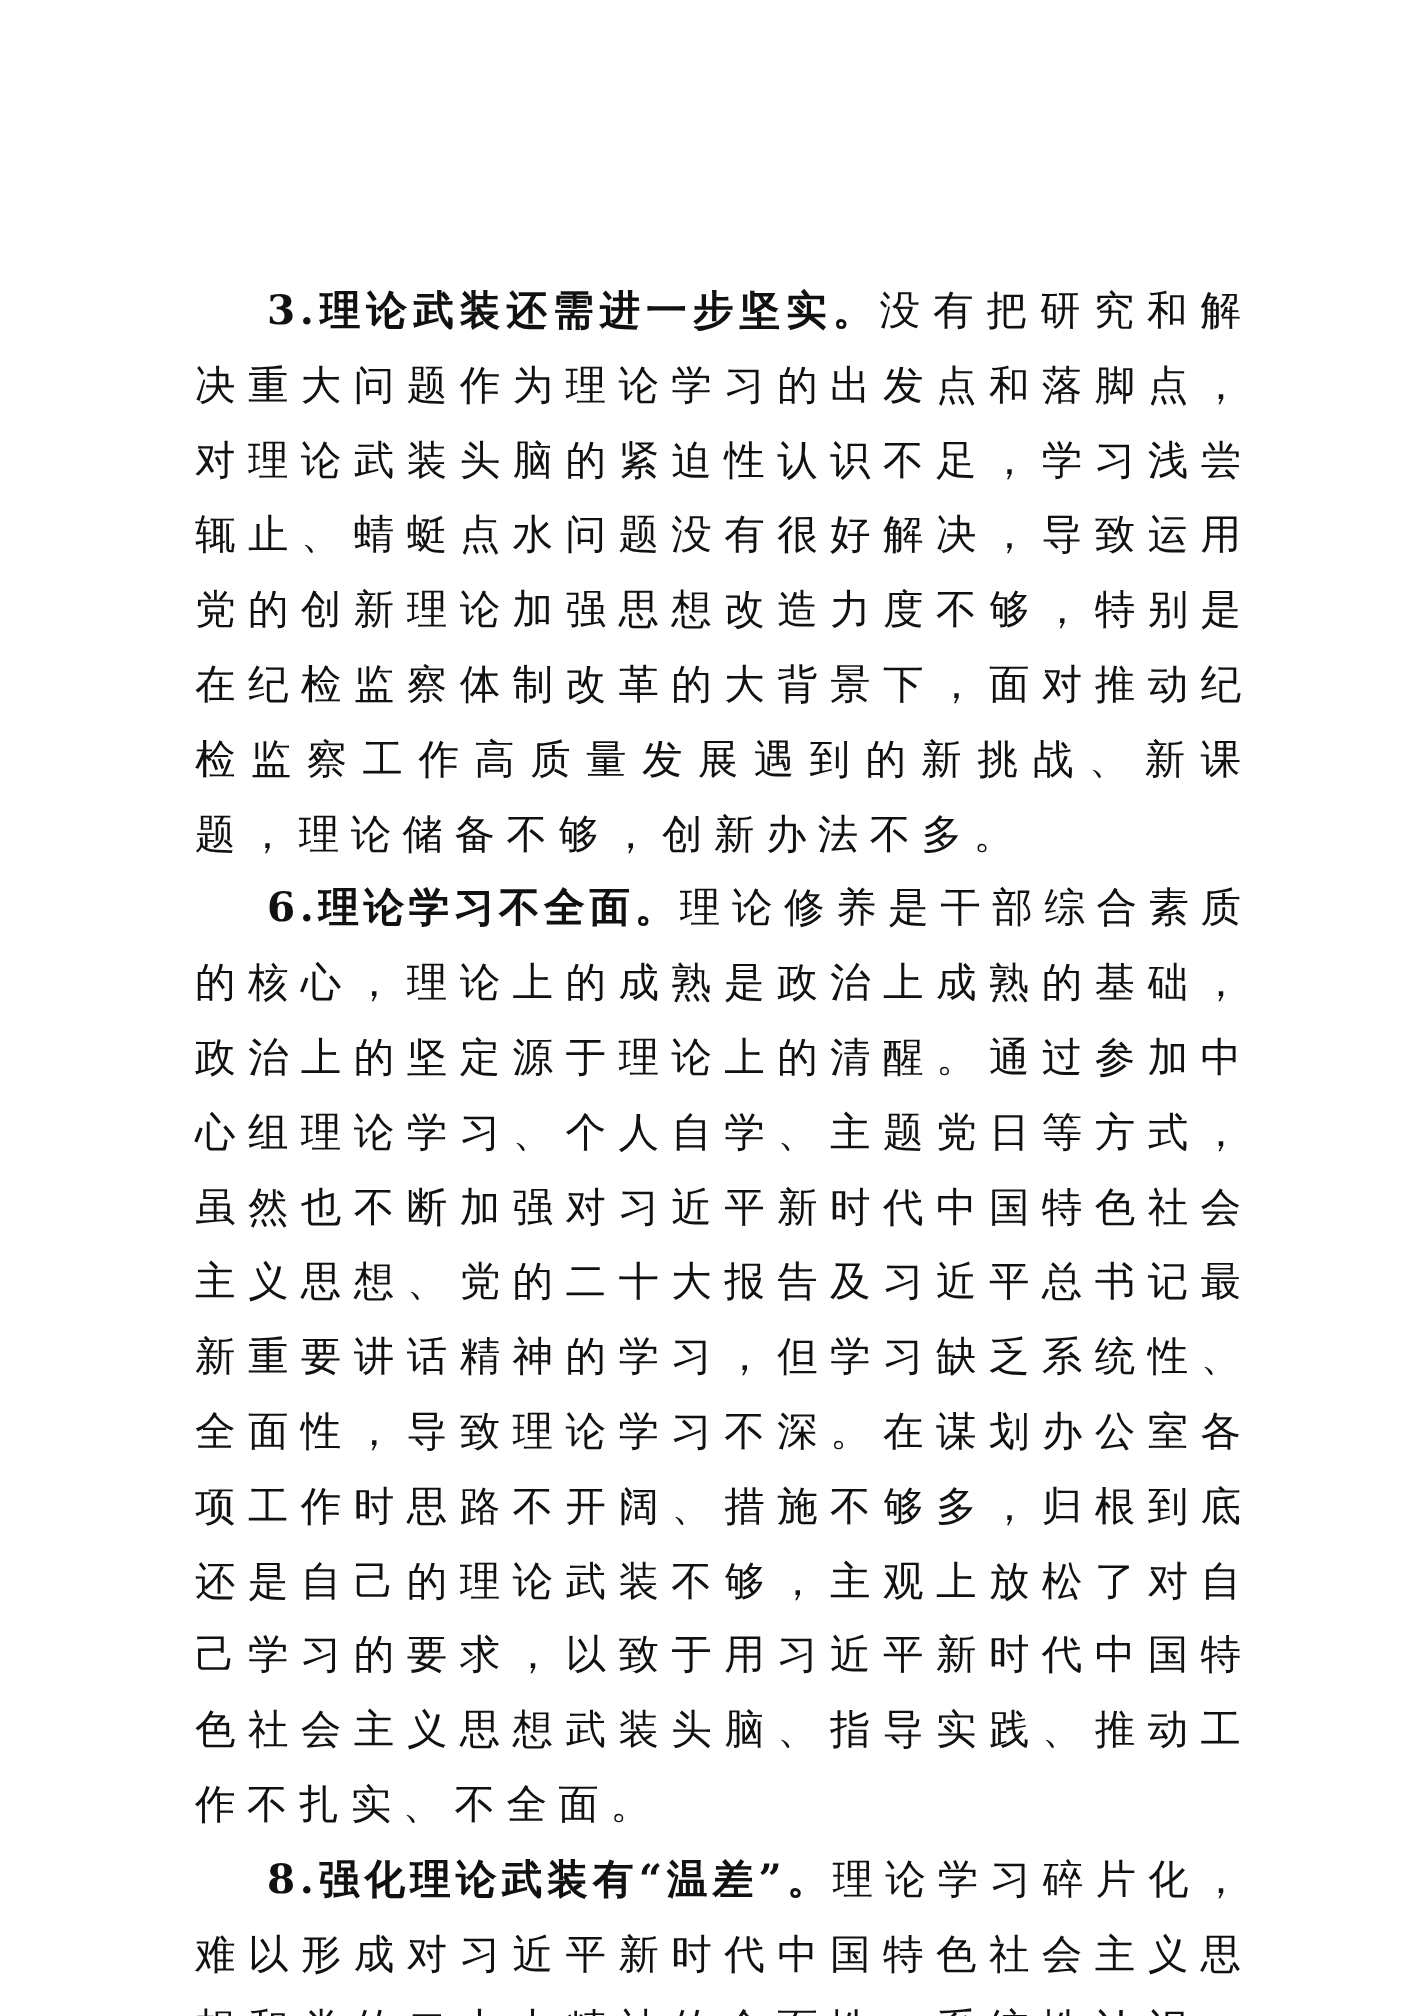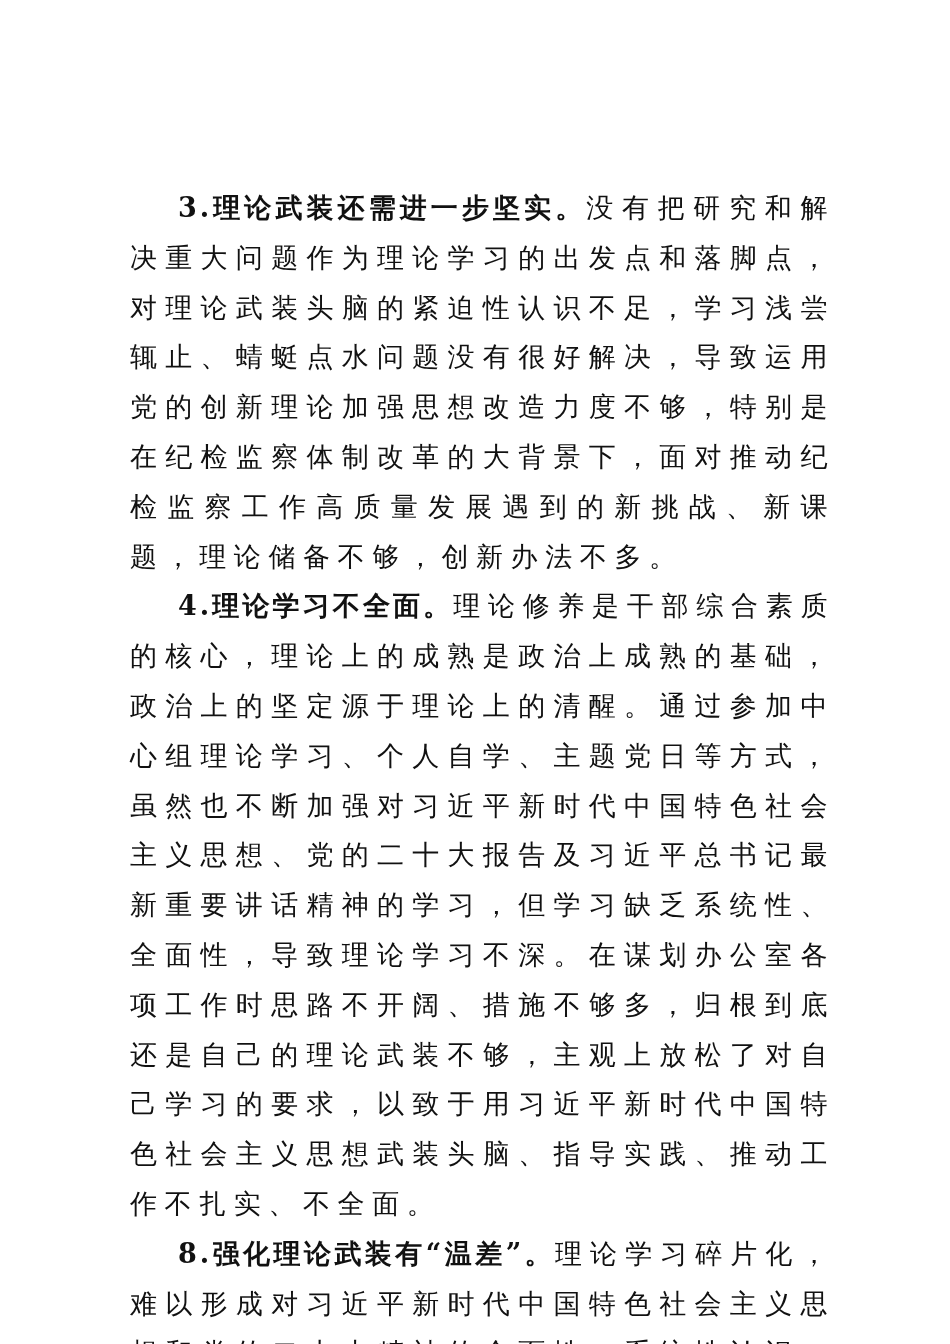--- a/index.html
+++ b/index.html
@@ -39,18 +39,18 @@
     }
   </style>
 </head>
 <body>
 
 <div class="page">
   <p class="para">
     <span class="heading">3.理论武装还需进一步坚实。</span><span>没有把研究和解决重大问题作为理论学习的出发点和落脚点，对理论武装头脑的紧迫性认识不足，学习浅尝辄止、蜻蜓点水问题没有很好解决，导致运用党的创新理论加强思想改造力度不够，特别是在纪检监察体制改革的大背景下，面对推动纪检监察工作高质量发展遇到的新挑战、新课题，理论储备不够，创新办法不多。</span>
   </p>
   <p class="para">
-    <span class="heading">4.理论学习不全面。</span><span>理论修养是干部综合素质的核心，理论上的成熟是政治上成熟的基础，政治上的坚定源于理论上的清醒。通过参加中心组理论学习、个人自学、主题党日等方式，虽然也不断加强对习近平新时代中国特色社会主义思想、党的二十大报告及习近平总书记最新重要讲话精神的学习，但学习缺乏系统性、全面性，导致理论学习不深。在谋划办公室各项工作时思路不开阔、措施不够多，归根到底还是自己的理论武装不够，主观上放松了对自己学习的要求，以致于用习近平新时代中国特色社会主义思想武装头脑、指导实践、推动工作不扎实、不全面。</span>
+    <span class="heading">6.理论学习不全面。</span><span>理论修养是干部综合素质的核心，理论上的成熟是政治上成熟的基础，政治上的坚定源于理论上的清醒。通过参加中心组理论学习、个人自学、主题党日等方式，虽然也不断加强对习近平新时代中国特色社会主义思想、党的二十大报告及习近平总书记最新重要讲话精神的学习，但学习缺乏系统性、全面性，导致理论学习不深。在谋划办公室各项工作时思路不开阔、措施不够多，归根到底还是自己的理论武装不够，主观上放松了对自己学习的要求，以致于用习近平新时代中国特色社会主义思想武装头脑、指导实践、推动工作不扎实、不全面。</span>
   </p>
   <p class="para">
     <span class="heading">8.强化理论武装有“温差”。</span><span>理论学习碎片化，难以形成对习近平新时代中国特色社会主义思想和党的二十大精神的全面性、系统性认识，未能深刻领会“两个确立”的决定性意义。理论联系实际不够紧密，片面认为理论学习是“软任务”，工</span>
   </p>
 </div>
 
 </body></html>

